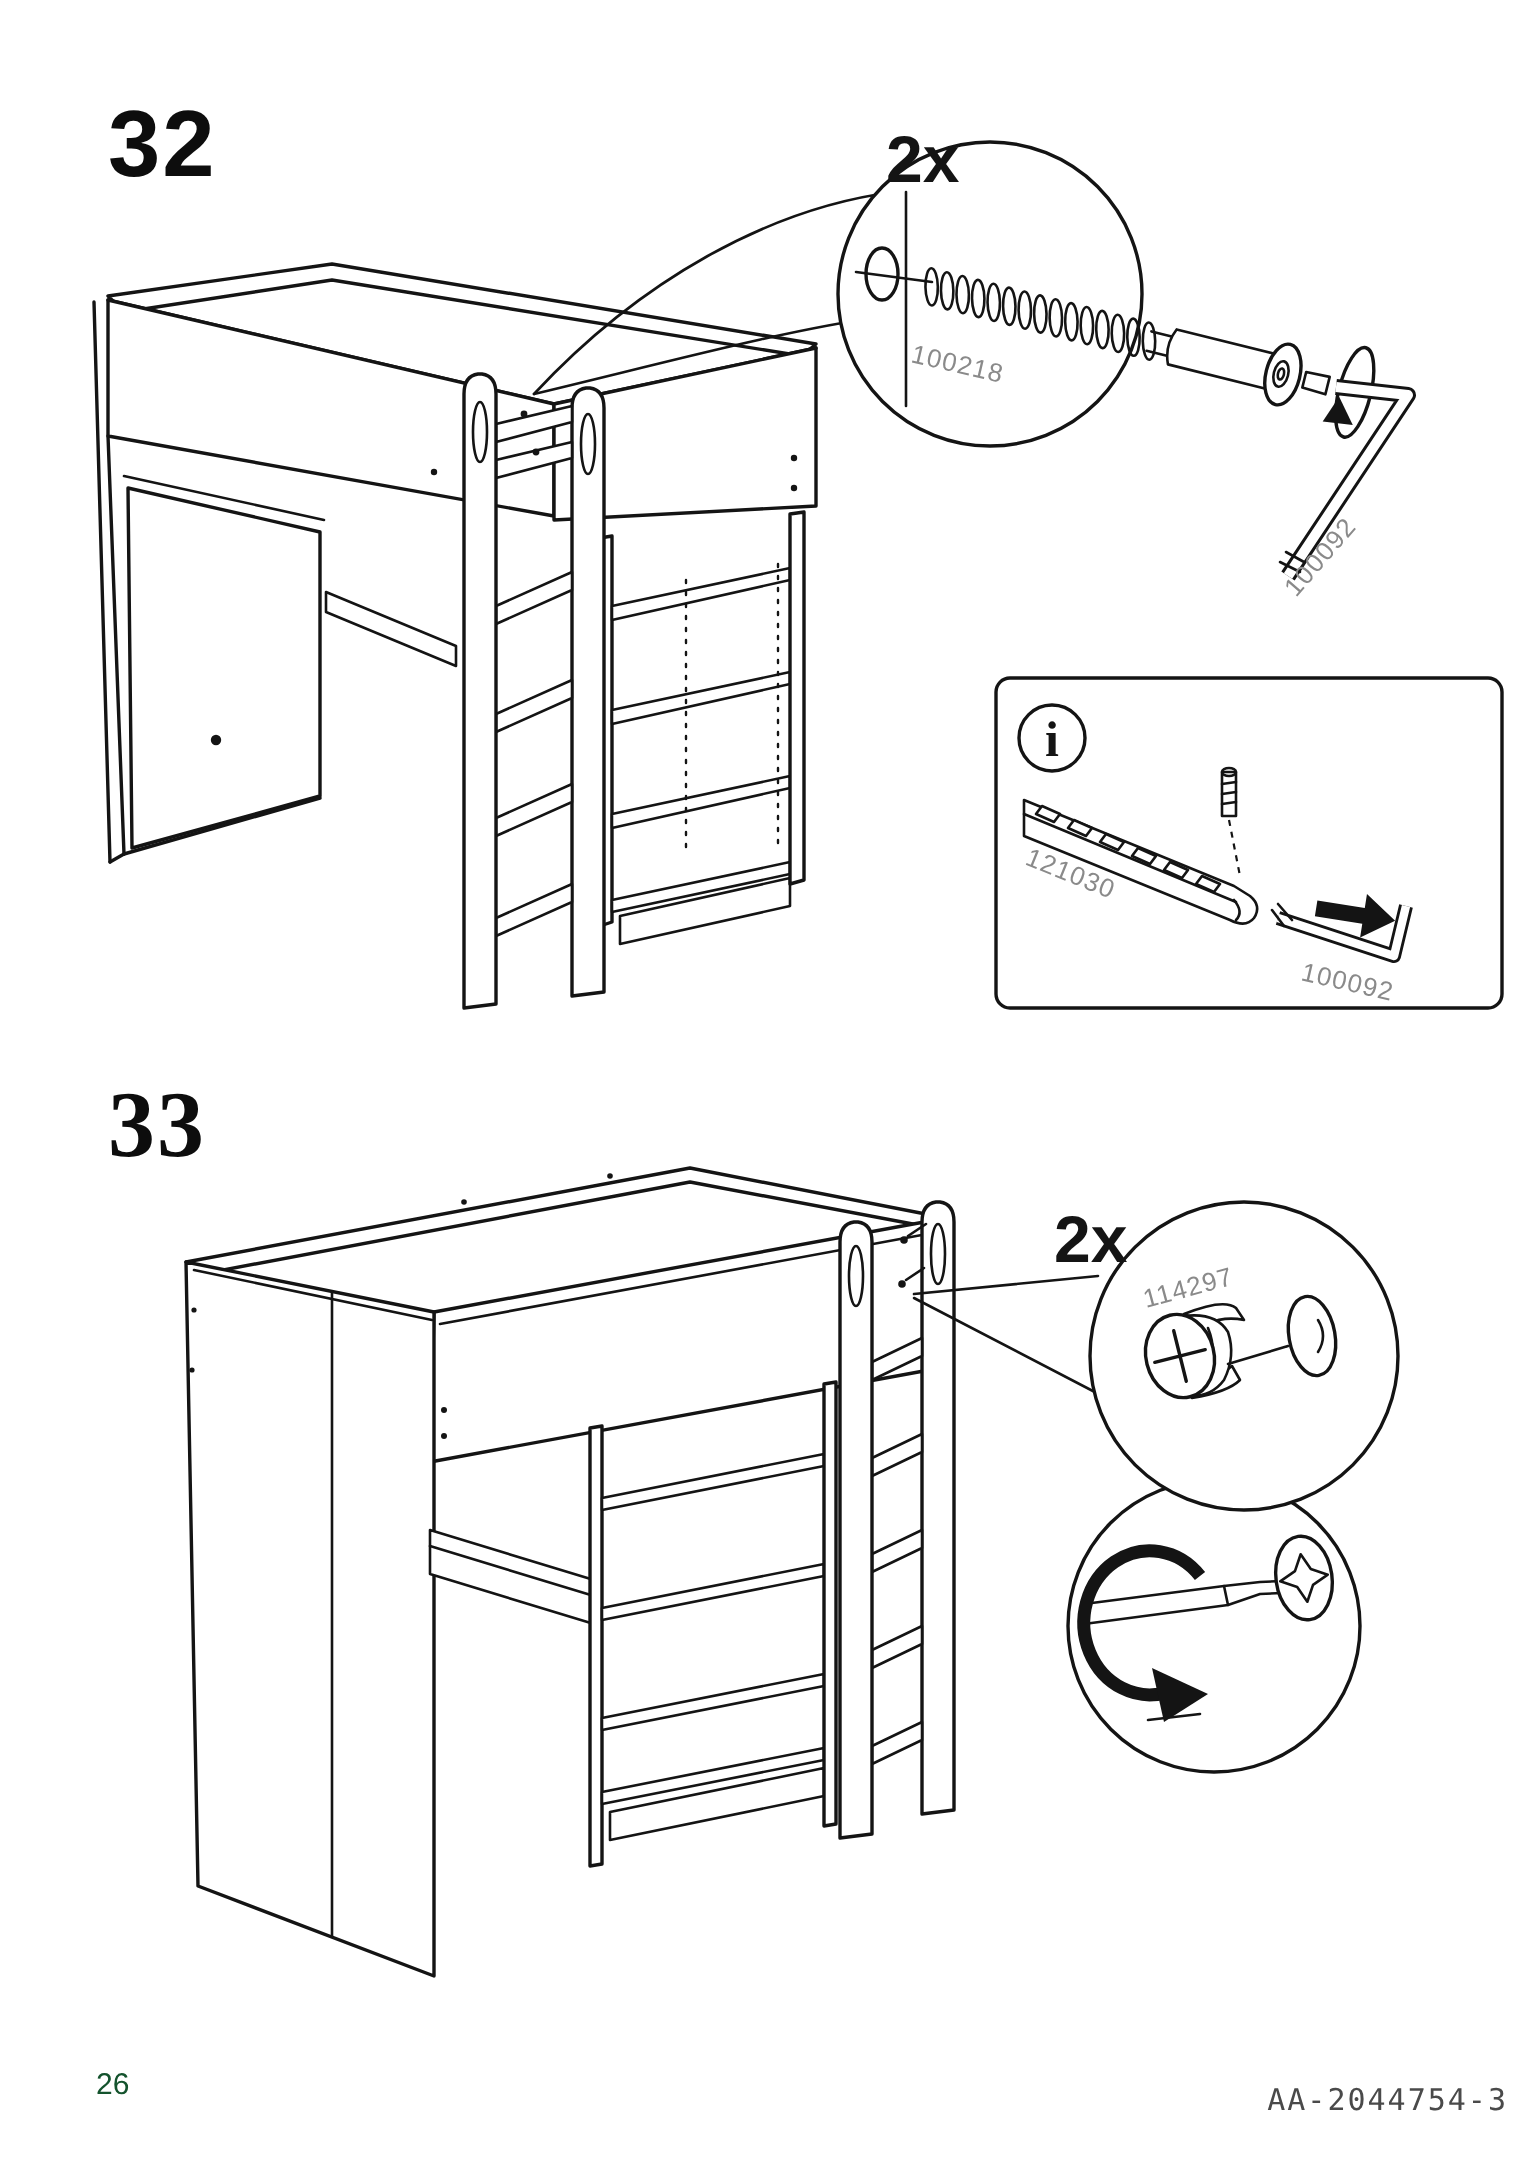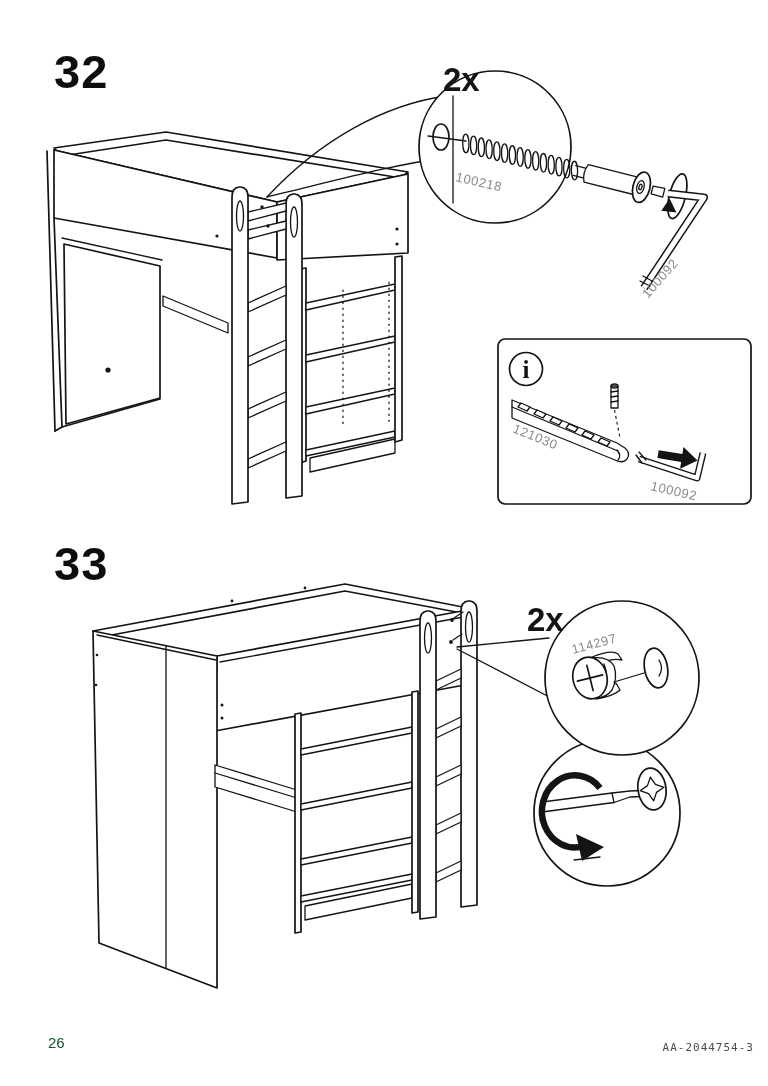--- a/index.html
+++ b/index.html
@@ -2,21 +2,21 @@
 <html><head>
 <meta charset="utf-8">
 <style>
   html,body{margin:0;padding:0;background:#e8e8e8;}
   .sheet{position:relative;width:768px;height:1086px;background:#ffffff;overflow:hidden;
          font-family:"Liberation Sans",sans-serif;}
   .abs{position:absolute;}
   .step-num{font-weight:bold;font-size:47px;color:#0d0d0d;letter-spacing:1px;
             font-family:"Liberation Sans",sans-serif;}
   .page-num{font-size:15px;color:#14532d;}
-  .doc-code{font-size:11px;color:#4a4a4a;letter-spacing:1px;
+  .doc-code{font-size:15px;color:#4a4a4a;letter-spacing:1px;
             font-family:"DejaVu Sans Mono","Liberation Mono",monospace;text-align:center;}
   svg{display:block;overflow:visible;}
   svg *{vector-effect:none;}
   .ln{stroke:#141414;stroke-width:1.7;fill:none;stroke-linecap:round;stroke-linejoin:round;}
   .ln2{stroke:#141414;stroke-width:1.3;fill:none;stroke-linecap:round;stroke-linejoin:round;}
   .wf{stroke:#141414;stroke-width:1.7;fill:#ffffff;stroke-linejoin:round;}
   .wf2{stroke:#141414;stroke-width:1.3;fill:#ffffff;stroke-linejoin:round;}
   .dot{fill:#141414;stroke:none;}
   .dash{stroke:#141414;stroke-width:1.2;fill:none;stroke-dasharray:1.5 4.5;stroke-linecap:round;}
   .dash2{stroke:#141414;stroke-width:1.1;fill:none;stroke-dasharray:3 3;}
@@ -28,21 +28,21 @@
   .info-i{font-family:"Liberation Serif",serif;font-weight:bold;font-size:25px;
           fill:#141414;text-anchor:middle;}
 </style>
 </head>
 <body>
 
 <div class="sheet">
 
   <div class="abs step-num" style="left:54px;top:44px;">32</div>
 
-  <div class="abs step-num" style="left:54px;top:536px;">33</div>
+  <div class="abs step-num" style="left:54px;top:536px;font-family:Liberation Serif, serif;">33</div>
 
   <svg class="abs" style="left:30px;top:110px;" width="420" height="410" viewBox="30 110 420 410">
 
     <path class="wf" d="M54,148 L166,132 L408,172 L401,178 L166,140 L62,156 Z"></path>
 
     <path class="ln" d="M54,150 L277,202"></path>
     <path class="ln2" d="M59,157 L274,207"></path>
     <path class="ln" d="M277,202 L408,174"></path>
     <path class="ln2" d="M275,208 L404,179"></path>
 

